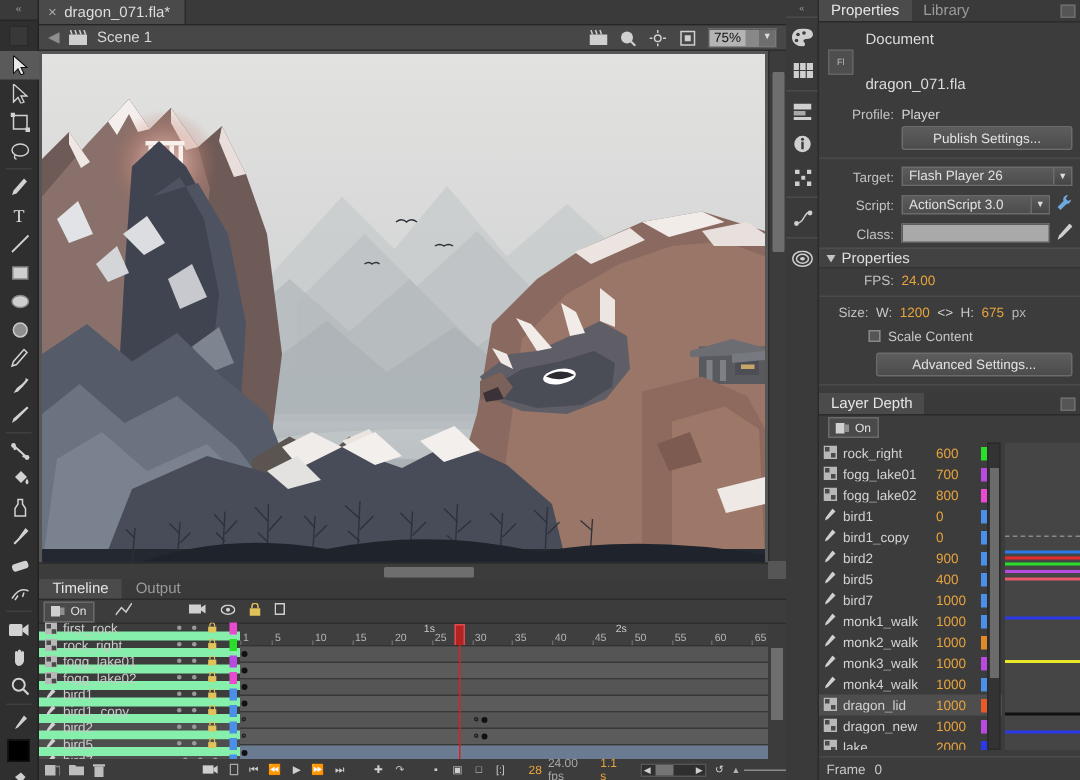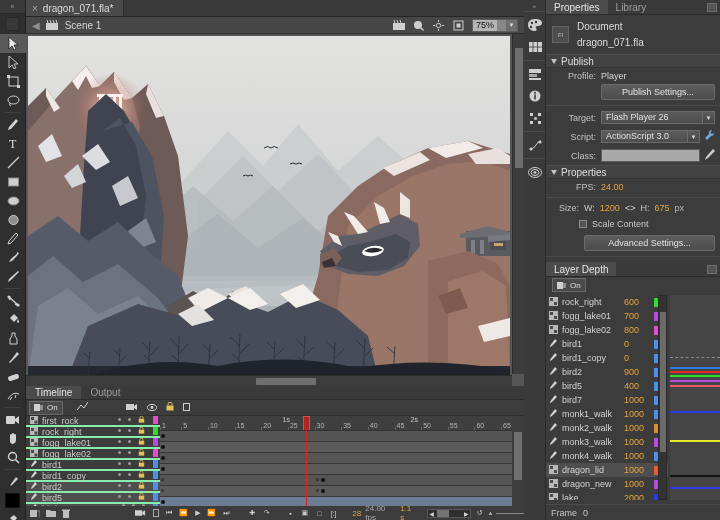--- a/index.html
+++ b/index.html
@@ -76,22 +76,22 @@
   .tl-panel { position:absolute; left:26px; top:386px; width:498px; height:134px; background:#3c3c3c; }
   .tl-tabs { height:14px; background:#3a3a3a; display:flex; align-items:stretch; border-bottom:1px solid #2b2b2b; }
   .tl-tab { padding:0 9px; display:flex; align-items:center; font-size:10px; color:#9a9a9a; }
   .tl-tab.active { background:#4b4b4b; color:#e4e4e4; }
   .tl-toolrow { height:16px; background:#3c3c3c; display:flex; align-items:center; position:relative; border-bottom:1px solid #2e2e2e;}
   .onion-btn { display:flex; align-items:center; gap:3px; height:14px; padding:0 4px; margin-left:3px;
     background:#4a4a4a; border:1px solid #6a6a6a; }
 
   .tl-body { position:absolute; left:0; top:30px; width:498px; height:90px; }
   .layers-col { position:absolute; left:0; top:0; width:134px; height:90px; background:#3c3c3c; }
-  .layer-row { height:11px; display:flex; align-items:flex-start; padding-left:4px; gap:4px;
-    border-bottom:2px solid #86efac; font-size:9px; color:#cacaca; }
+  .layer-row { height:11px; display:flex; align-items:center; padding-left:4px; gap:4px;
+    border-bottom:6px solid #86efac; font-size:9px; color:#cacaca; }
   .layer-row.sel { background:#4e4e4e; }
   .lyr-icon { width:8px; height:8px; flex:none; }
   .lyr-name { flex:1; white-space:nowrap; overflow:hidden; }
   .lyr-dots { display:flex; gap:7px; align-items:center; width:34px; justify-content:flex-end; }
   .dot { width:3px; height:3px; border-radius:50%; background:#9a9a9a; }
   .lockc { width:7px; height:7px; }
   .lyr-color { width:5px; height:8px; margin-left:4px; margin-right:2px; }
 
   .frames-col { position:absolute; left:134px; top:0; width:352px; height:90px; background:#444; }
   .ruler { position:relative; height:15px; background:#3f3f3f; border-bottom:1px solid #333; overflow:hidden; }
@@ -127,21 +127,21 @@
   .rail-ico { width:22px; height:22px; display:flex; align-items:center; justify-content:center; color:#d4d4d4; }
 
   
   .props { position:absolute; left:546px; top:0; width:174px; height:262px; background:#3c3c3c; }
   .panel-tabs { height:15px; background:#3a3a3a; display:flex; align-items:stretch; border-bottom:1px solid #2b2b2b; position:relative;}
   .panel-tab { padding:0 8px; display:flex; align-items:center; font-size:10px; color:#9c9c9c; }
   .panel-tab.active { background:#4b4b4b; color:#e6e6e6; }
   .panel-menu { position:absolute; right:3px; top:3px; width:10px; height:9px; background:#555; border:1px solid #6d6d6d;}
   .doc-head { display:flex; align-items:center; padding:6px 6px; gap:8px; }
   .doc-thumb { width:17px; height:17px; background:#4e4e4e; border:1px solid #636363; display:flex; align-items:center; justify-content:center; font-size:6px; color:#bbb;}
-  .doc-meta { display:flex; flex-direction:column; gap:5px; font-size:10px; color:#dcdcdc; }
+  .doc-meta { display:flex; flex-direction:column; gap:19px; font-size:10px; color:#dcdcdc; }
   .sec-hdr { height:14px; background:#424242; border-top:1px solid #4d4d4d; border-bottom:1px solid #333;
     display:flex; align-items:center; gap:4px; padding-left:5px; font-size:10px; color:#dedede; }
   .tri { width:0;height:0;border-left:4px solid #c3c3c3;border-top:3px solid transparent;border-bottom:3px solid transparent;}
   .tri.open { border-left:3.5px solid transparent;border-right:3.5px solid transparent;border-top:5px solid #c3c3c3; border-bottom:none;}
   .prow { display:flex; align-items:center; padding:3px 5px; gap:5px; font-size:9px; }
   .plabel { color:#c2c2c2; text-align:right; }
   .pval { color:#d6d6d6; }
   .pval.or { color:#e8a33d; }
   .btn {
     background:linear-gradient(#5d5d5d,#4c4c4c); border:1px solid #6b6b6b; border-radius:2px;
@@ -916,24 +916,20 @@
     </div>
 
     <div class="doc-head">
       <div class="doc-thumb">Fl</div>
       <div class="doc-meta">
         <span>Document</span>
         <span>dragon_071.fla</span>
       </div>
     </div>
 
-    <div class="sec-hdr">
-      <span class="tri open"></span>
-      <span>Publish</span>
-    </div>
 
     <div class="prow">
       <span class="plabel" style="width:45px;">Profile:</span>
       <span class="pval">Player</span>
     </div>
     <div class="prow" style="padding-top:0;">
       <span style="width:45px;"></span>
       <div class="btn" style="flex:1;">Publish Settings...</div>
     </div>
     <div class="hr"></div>

